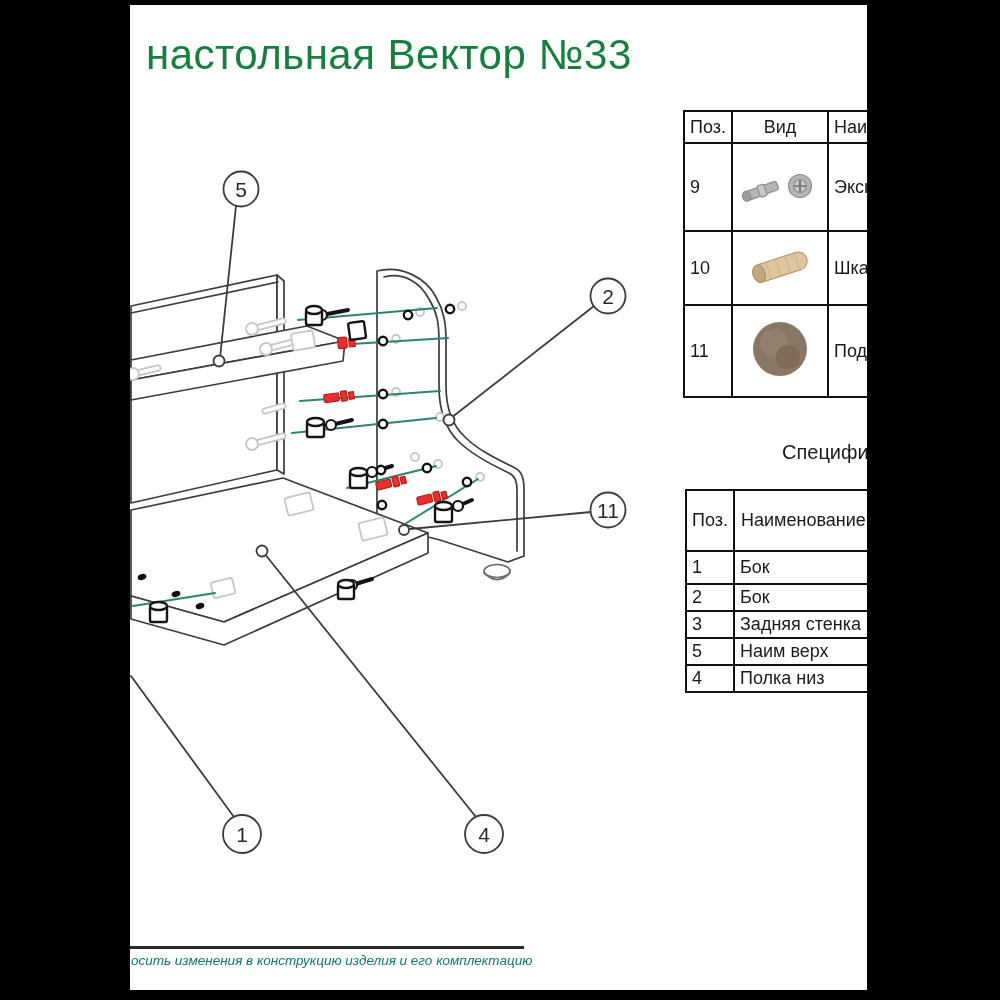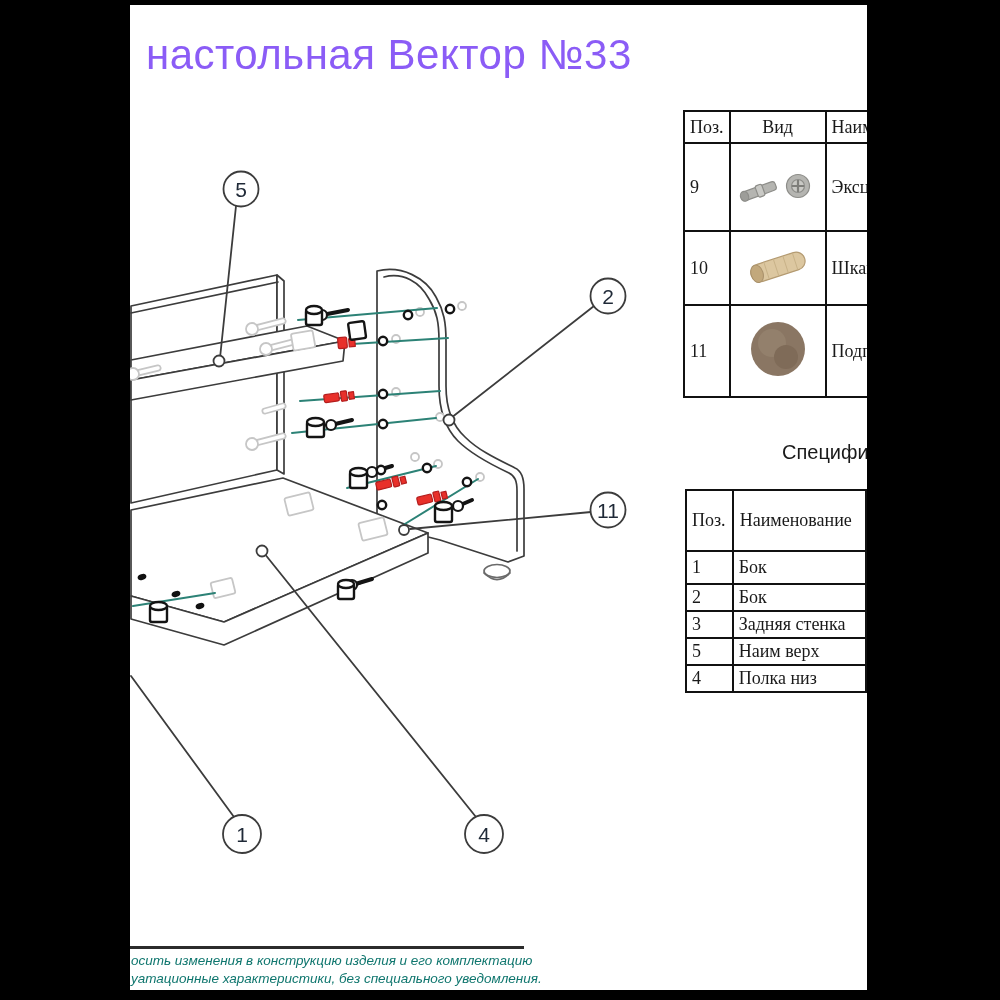--- a/index.html
+++ b/index.html
@@ -1,20 +1,20 @@
 <!DOCTYPE html>
 <html><head>
 <meta charset="utf-8">
 <style>
   html,body{margin:0;padding:0;background:#000;}
   .stage{position:relative;width:1000px;height:1000px;background:#000;overflow:hidden;
          font-family:"Liberation Sans", sans-serif;}
   .paper{position:absolute;left:130px;top:5px;width:737px;height:985px;background:#fff;overflow:hidden;}
-  .title{position:absolute;left:16px;top:26px;font-size:42px;color:#8b5cf6;white-space:nowrap;letter-spacing:0.5px;}
-  table{border-collapse:collapse;position:absolute;background:#fff;font-family:Liberation Serif, serif;}
+  .title{position:absolute;left:16px;top:26px;font-size:42px;color:#15803d;white-space:nowrap;letter-spacing:0.5px;}
+  table{border-collapse:collapse;position:absolute;background:#fff;}
   td,th{border:2px solid #111;font-size:18px;color:#1a1a1a;font-weight:400;text-align:left;
         padding:2px 5px;vertical-align:middle;white-space:nowrap;}
   .parts-table{left:553px;top:105px;}
   .parts-table .c-pos{width:38px;}
   .parts-table .c-view{width:82px;text-align:center;}
   .parts-table .c-name{width:170px;}
   .parts-table .hrow td{height:26px;}
   .spec-heading{position:absolute;left:652px;top:436px;font-size:20px;color:#1a1a1a;white-space:nowrap;}
   .spec-table{left:555px;top:484px;}
   .spec-table .c-pos{width:42px;}
@@ -289,21 +289,20 @@
       </tr>
       <tr style="height:26px;">
         <td>4</td>
         <td>Полка низ</td>
       </tr>
     </tbody>
       </table>
 
     <div class="footer-rule"></div>
     <div class="footer-line" style="top:948px;">осить изменения в конструкцию изделия и его комплектацию</div>
-    <div class="footer-line" style="top:966px;">уатационные характеристики, без специального уведомления.</div>
 
   </div>
 
   <div style="position:absolute;left:0;top:0;width:130px;height:1000px;background:#000;"></div>
   <div style="position:absolute;left:867px;top:0;width:133px;height:1000px;background:#000;"></div>
   <div style="position:absolute;left:0;top:0;width:1000px;height:5px;background:#000;"></div>
   <div style="position:absolute;left:0;top:990px;width:1000px;height:10px;background:#000;"></div>
 </div>
 
 </body></html>

